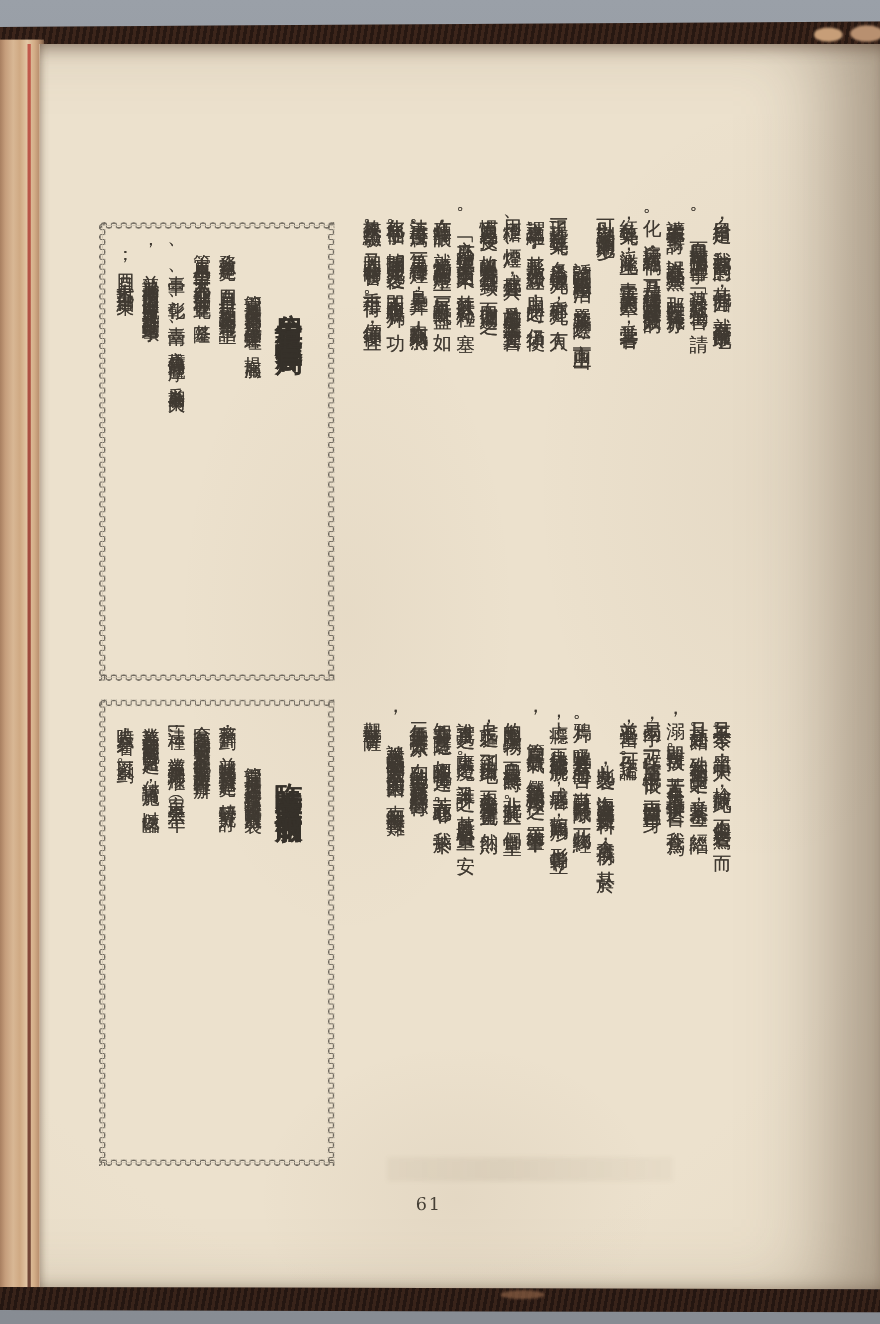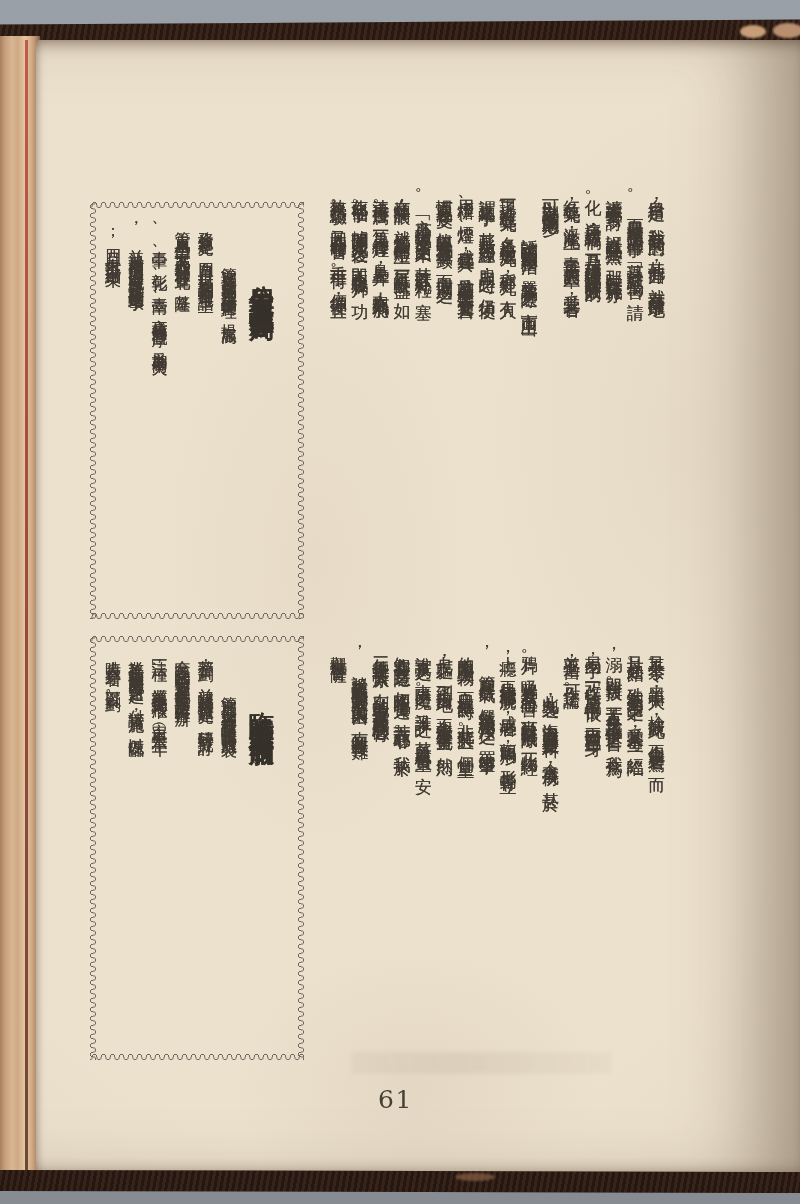--- a/index.html
+++ b/index.html
@@ -88,21 +88,21 @@
   .wbox-body{
     writing-mode:vertical-rl; position:absolute; left:11px; top:17px;
     width:140px; height:402px;
     font-size:16px; line-height:23.2px; letter-spacing:2.35px;
     color:#403a32; text-shadow:0 0 .4px rgba(64,58,50,.8);
   }
   .box2 .wbox-body{top:12px; height:408px;}
   
   .pageno{
     position:absolute; left:378px; top:1085px;
-    font-size:25px; letter-spacing:1.5px; color:#464036;
+    font-size:16px; letter-spacing:1.5px; color:#464036;
     font-family:"DejaVu Serif","Liberation Serif",serif;
   }
   .ghost{
     position:absolute; left:352px; top:1052px; width:260px; height:22px;
     background:linear-gradient(90deg, rgba(110,95,75,.10), rgba(110,95,75,.16) 40%, rgba(110,95,75,.08));
     filter:blur(2px); opacity:.55; pointer-events:none;
   }
 </style>
 </head>
 <body>

